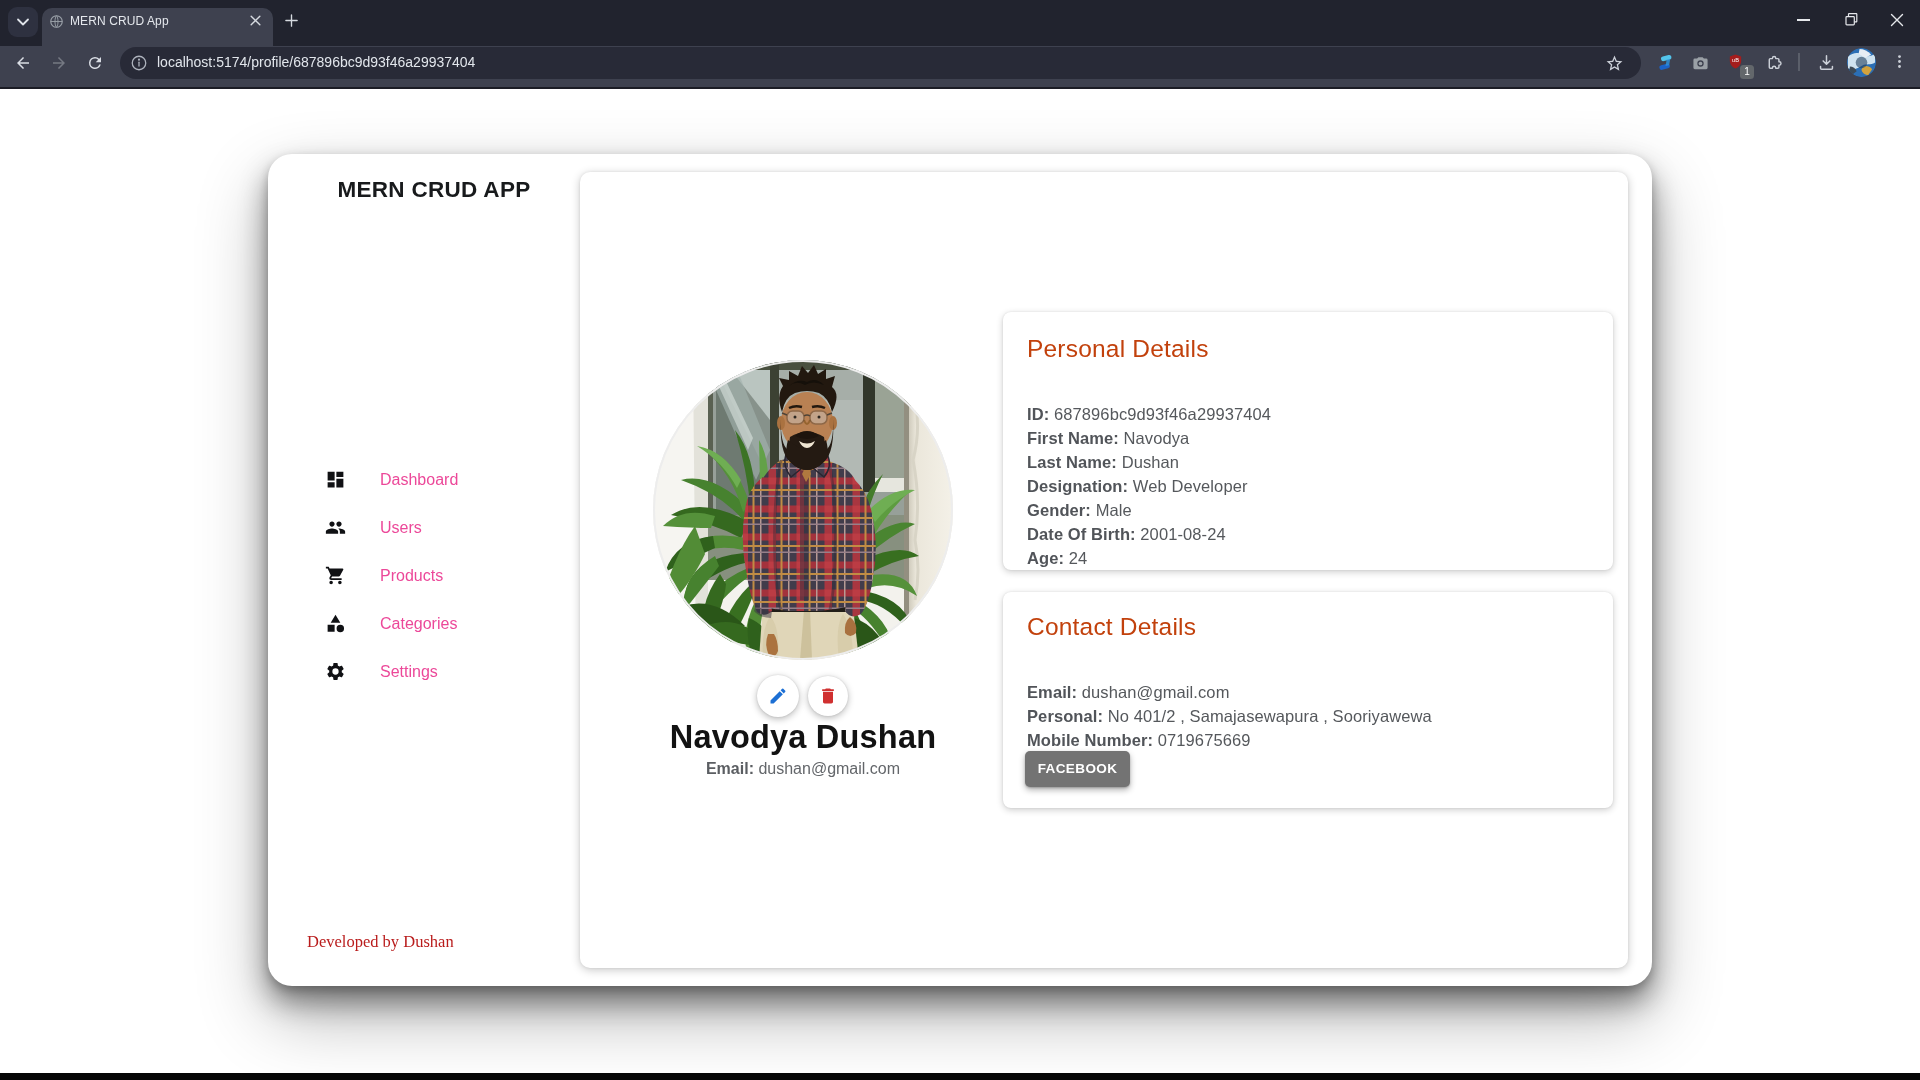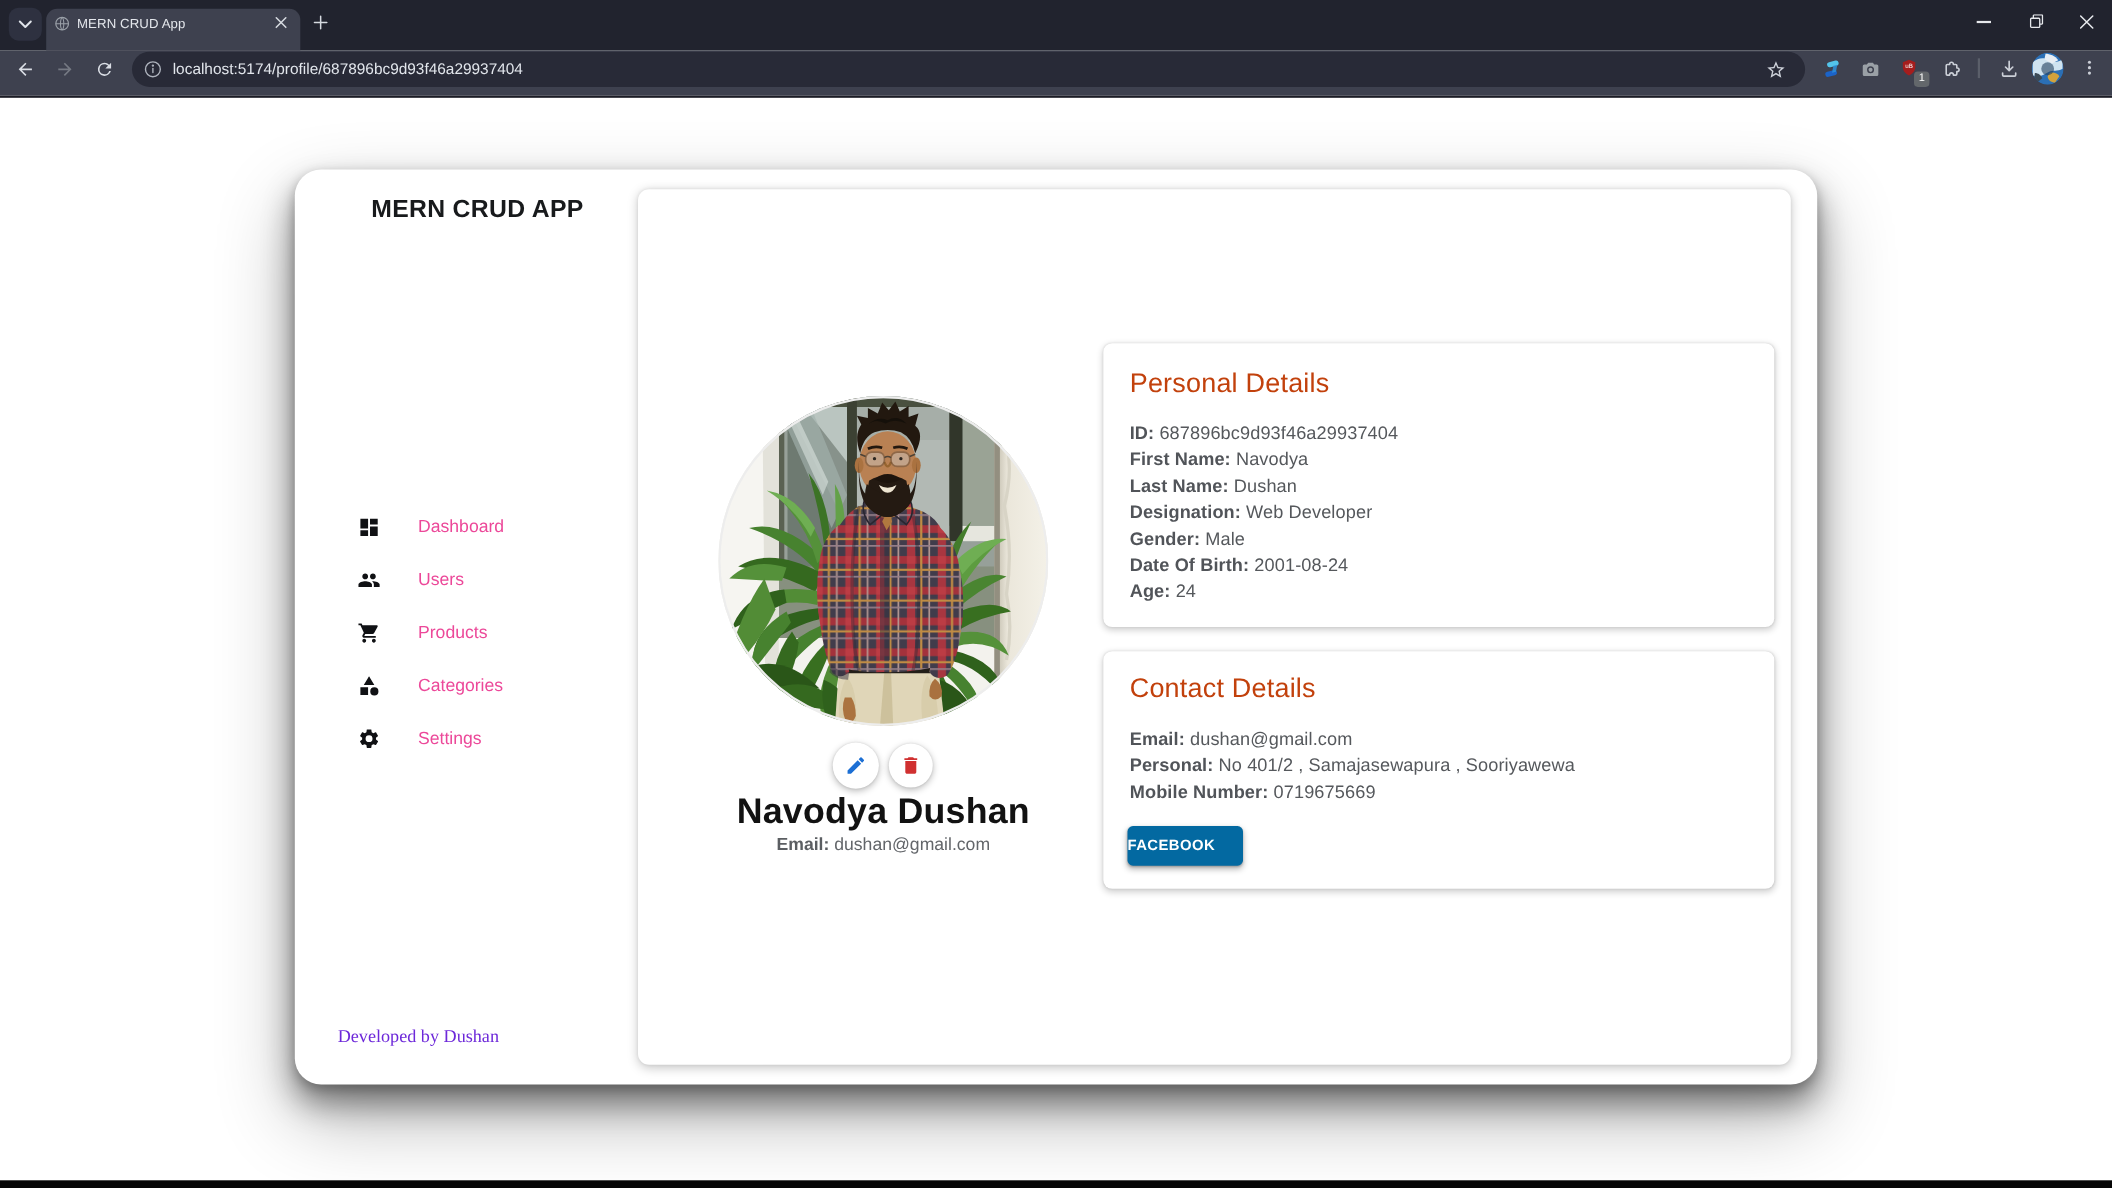--- a/index.html
+++ b/index.html
@@ -21,39 +21,39 @@
 
 #page { position:absolute; top:89px; left:0; width:1920px; height:982px; background:#ffffff; }
 #outercard { position:absolute; top:154px; left:268px; width:1384px; height:832px; border-radius:24px; background:#ffffff;
   box-shadow:0 16px 28px rgba(0,0,0,0.42), 0 30px 70px rgba(0,0,0,0.30), 0 4px 10px rgba(0,0,0,0.20); }
 #innercard { position:absolute; top:172px; left:580px; width:1048px; height:796px; border-radius:10px; background:#ffffff;
   box-shadow:0 2px 10px rgba(0,0,0,0.22), 0 0 3px rgba(0,0,0,0.08); }
 #sbtitle { position:absolute; top:177px; left:278px; width:312px; text-align:center; font-size:22.5px; font-weight:bold; color:#181a1c; letter-spacing:0.3px; }
 .mitem { position:absolute; left:325px; height:24px; }
 .micon { position:absolute; width:21px; height:21px; }
 .mtext { position:absolute; white-space:nowrap; left:55px; top:2px; font-size:16px; color:#ec4899; }
-#sbfooter { position:absolute; white-space:nowrap; top:932px; left:307px; font-family:"Liberation Serif",serif; font-size:16.5px; color:#6d28d9; }
+#sbfooter { position:absolute; white-space:nowrap; top:932px; left:307px; font-family:"Liberation Serif",serif; font-size:16.5px; color:#b91c1c; }
 
 #photo { position:absolute; top:360px; left:653px; width:300px; height:300px; }
 .iconbtn { position:absolute; width:42px; height:42px; border-radius:50%; background:#fff;
   box-shadow:0 2px 7px rgba(0,0,0,0.28), 0 0 2px rgba(0,0,0,0.12); }
 #pname { position:absolute; top:719px; left:453px; width:700px; text-align:center; font-size:32.5px; font-weight:bold; color:#121212; letter-spacing:0.2px; }
 #pemail { position:absolute; top:760px; left:453px; width:700px; text-align:center; font-size:16px; color:#63666a; }
 #pemail b { color:#5b5e62; }
 
 .dcard { position:absolute; left:1003px; width:610px; background:#fff; border-radius:8px;
   box-shadow:0 2px 7px rgba(0,0,0,0.2), 0 0 2px rgba(0,0,0,0.1); }
 #pdcard { top:312px; height:258px; }
 #cdcard { top:592px; height:216px; }
 .dtitle { position:absolute; white-space:nowrap; left:24px; font-size:24.5px; color:#c2410c; letter-spacing:0.2px; }
-.dline { position:absolute; white-space:nowrap; left:24px; font-size:16.5px; color:#55585c; letter-spacing:0.1px; }
+.dline { position:absolute; white-space:nowrap; left:24px; font-size:16.5px; color:#55585c; letter-spacing:0.1px;margin-top:20px; }
 .dline b { color:#515459; }
-#fbbtn { position:absolute; left:1025px; top:751px; width:105px; height:36px; border-radius:5px; background:#0369a1;
+#fbbtn { position:absolute; left:1025px; top:751px; width:105px; height:36px; border-radius:5px; background:#737373;
   box-shadow:0 3px 6px rgba(0,0,0,0.3), 0 1px 2px rgba(0,0,0,0.2);
-  color:#fff; font-size:13.5px; font-weight:bold; letter-spacing:0.4px; line-height:36px; }
+  color:#fff; font-size:13.5px; font-weight:bold; letter-spacing:0.4px; text-align:center; line-height:36px; }
 
 #bottombar { position:absolute; top:1073px; left:0; width:1920px; height:7px; background:#060606; }
 </style>
 </head>
 <body>
 
 <div id="frame"></div>
 <div id="toolbar"></div>
 <div id="chromeline"></div>
 <div id="tabsearch"></div>

